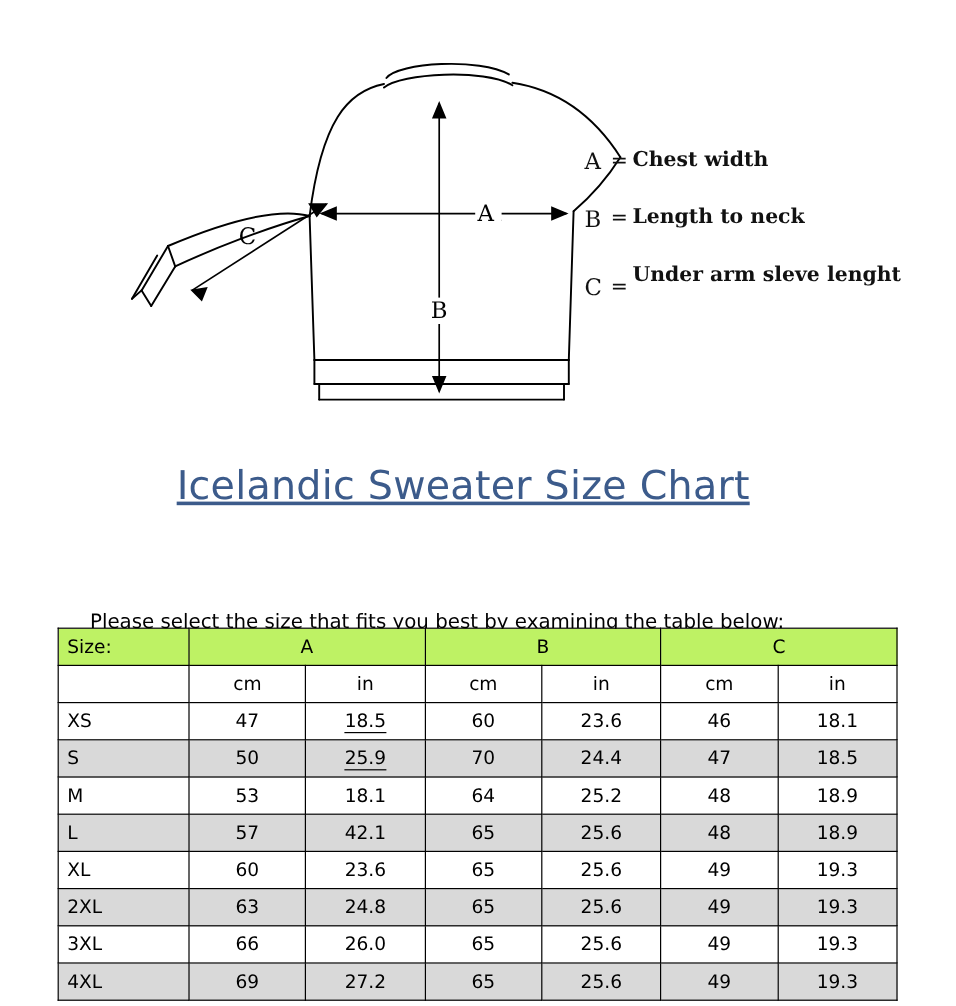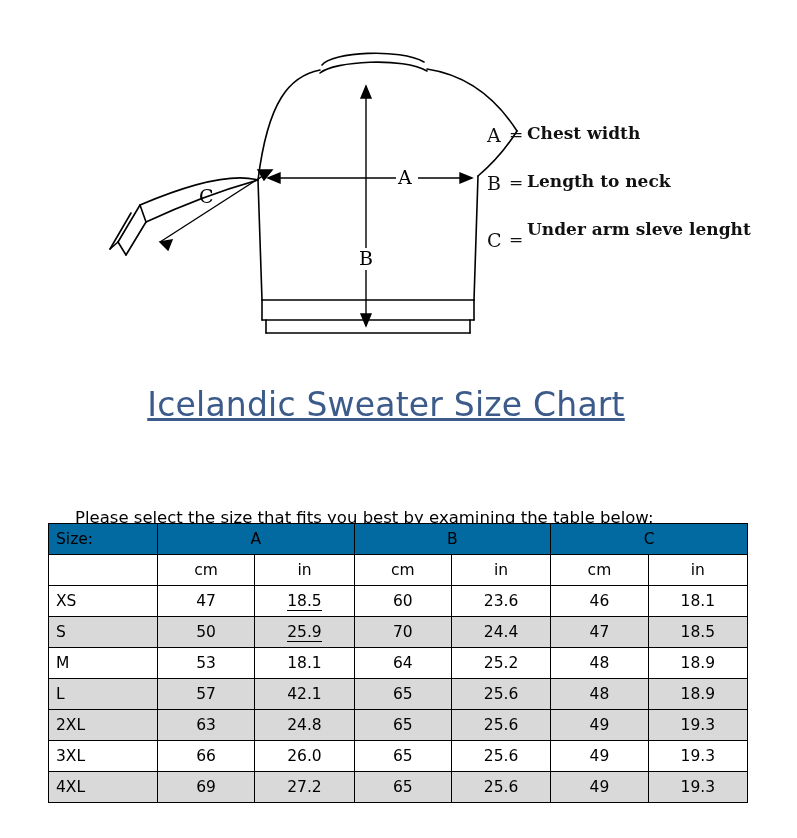--- a/index.html
+++ b/index.html
@@ -107,21 +107,21 @@
     font-size: 15.5px;
   }
   table.size-table td, table.size-table th {
     border: 1px solid #000000;
     height: 30px;
     padding: 0 6px;
     text-align: center;
     font-weight: normal;
   }
   table.size-table .hdr {
-    background: #0369a1;
+    background: #bef264;
   }
   table.size-table .size-col {
     text-align: left;
     width: 108px;
     padding-left: 7px;
   }
   table.size-table .unit-col {
     width: 98px;
   }
   table.size-table tr.alt td {
@@ -278,20 +278,29 @@
         </tr>
         <tr class="alt">
           <td class="size-col">L</td>
           <td>57</td>
           <td>42.1</td>
           <td>65</td>
           <td>25.6</td>
           <td>48</td>
           <td>18.9</td>
         </tr>
+        <tr>
+          <td class="size-col">XL</td>
+          <td>60</td>
+          <td>23.6</td>
+          <td>65</td>
+          <td>25.6</td>
+          <td>49</td>
+          <td>19.3</td>
+        </tr>
         <tr class="alt">
           <td class="size-col">2XL</td>
           <td>63</td>
           <td>24.8</td>
           <td>65</td>
           <td>25.6</td>
           <td>49</td>
           <td>19.3</td>
         </tr>
         <tr>

